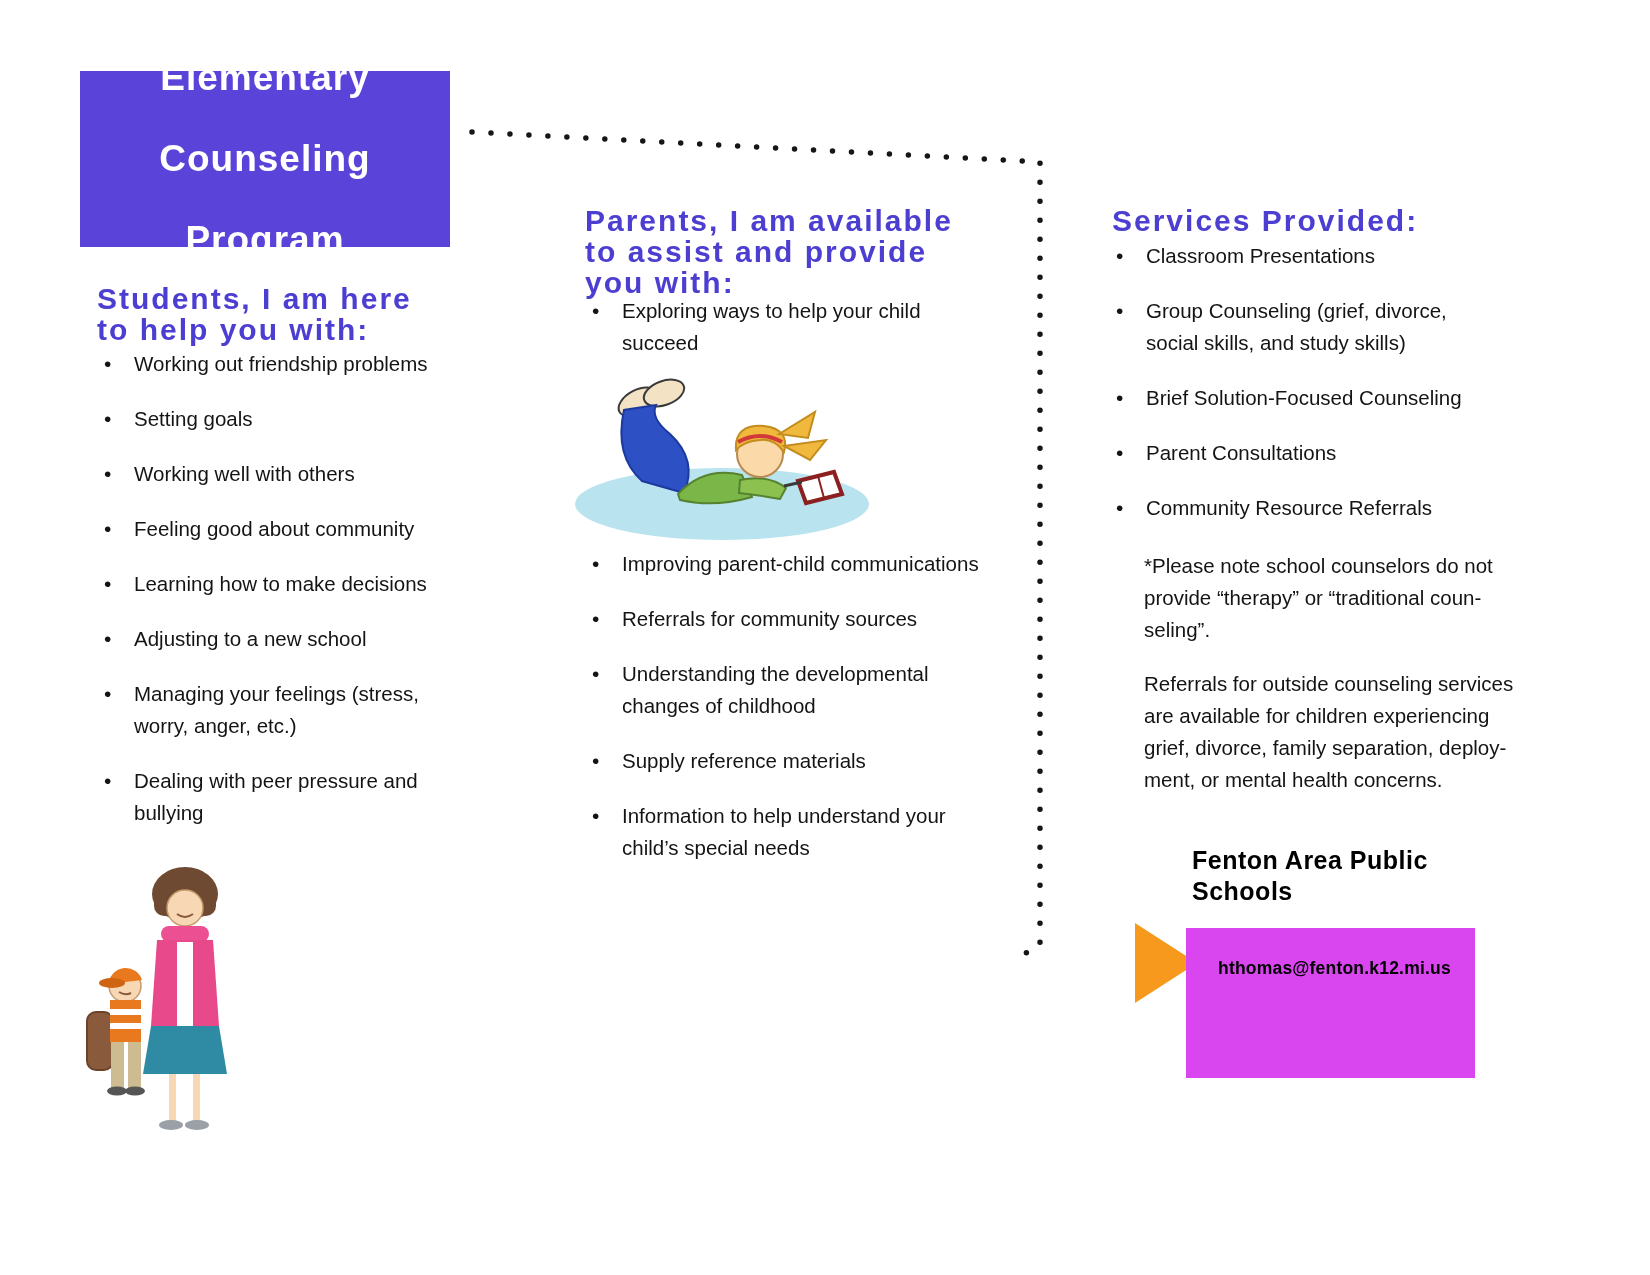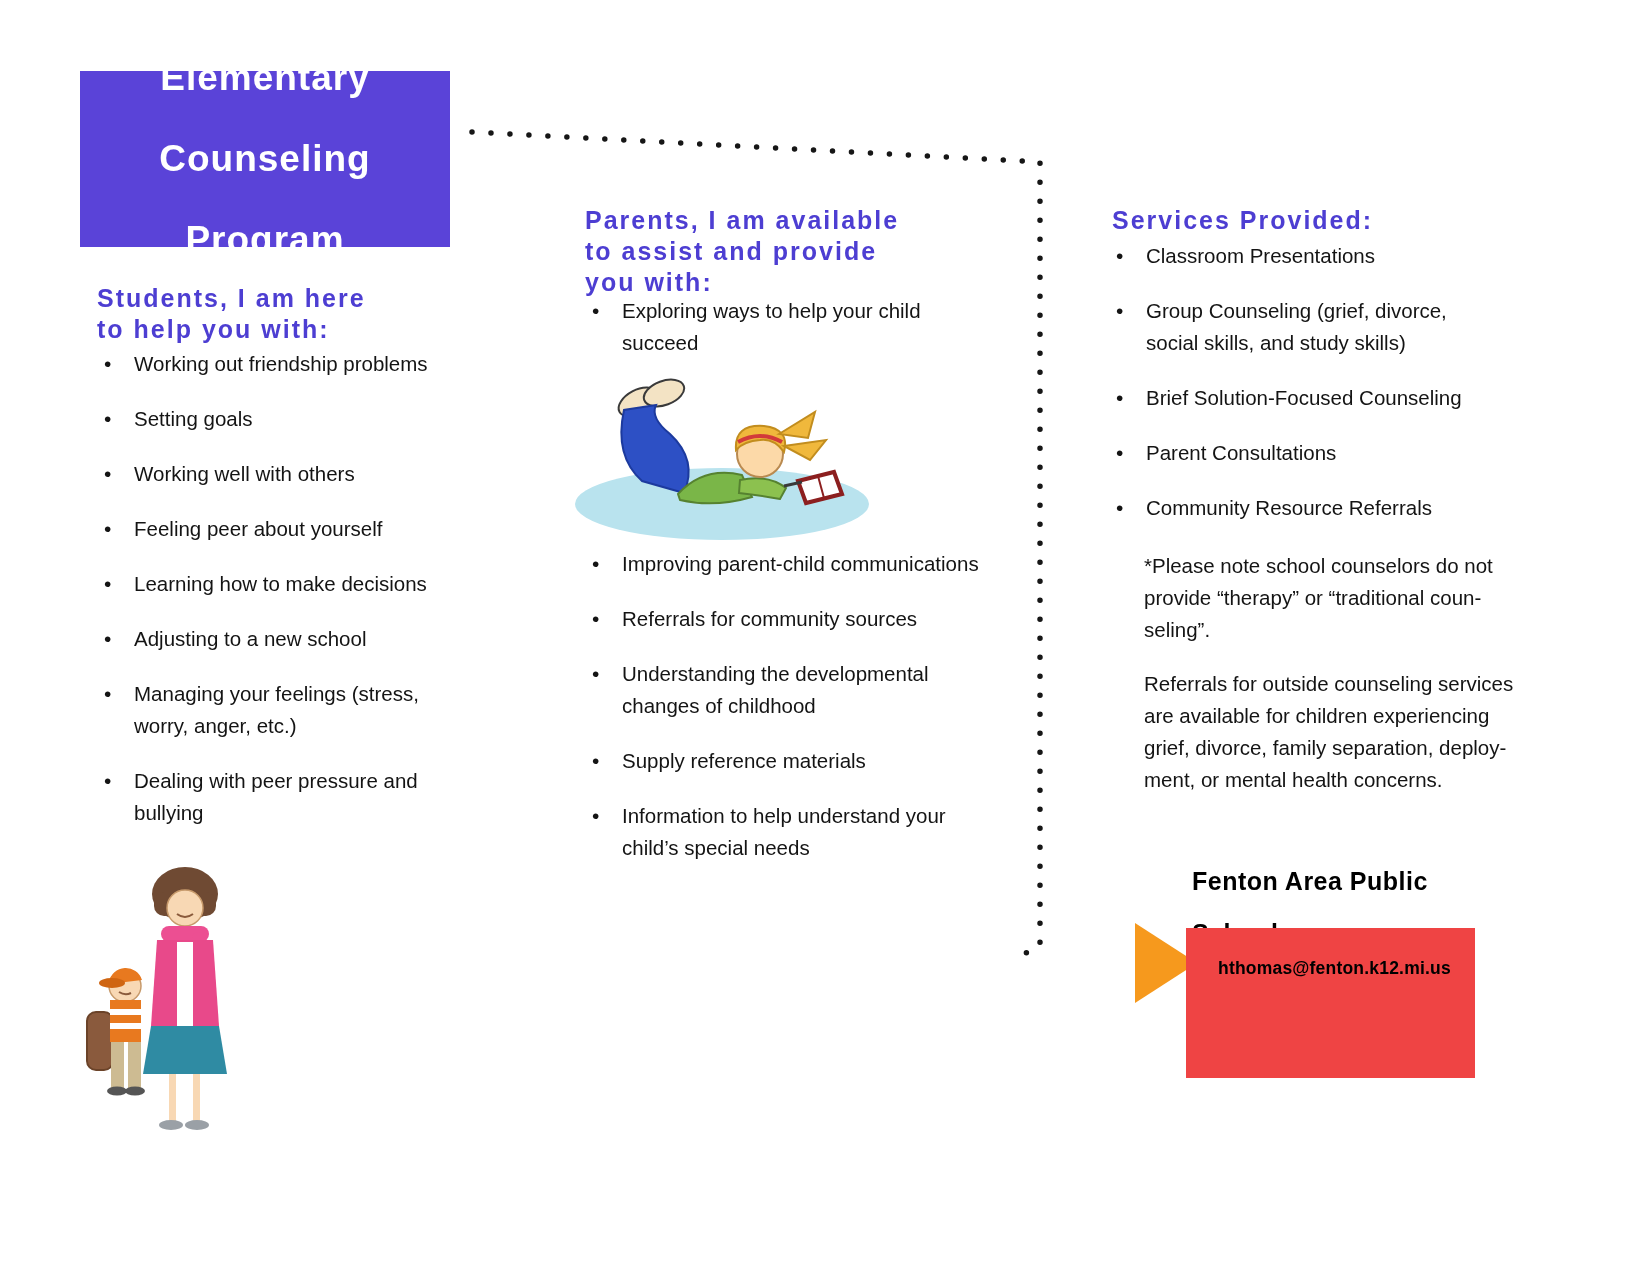--- a/index.html
+++ b/index.html
@@ -15,21 +15,21 @@
   
   .banner{
     position:absolute;left:80px;top:71px;width:370px;height:176px;
     background:#5a43d8;color:#ffffff;
     display:flex;flex-direction:column;justify-content:center;align-items:center;
     font-weight:bold;font-size:37px;line-height:50px;letter-spacing:1px;gap:31px;
   }
   
   .phead{
     position:absolute;color:#4d3ed2;font-weight:bold;
-    font-size:25px;line-height:31px;letter-spacing:2px;
+    font-size:30px;line-height:31px;letter-spacing:2px;
   }
   .phead-left{left:97px;top:283px;}
   .phead-mid{left:585px;top:205px;}
   .phead-right{left:1112px;top:205px;}
   
   .blist{position:absolute;list-style:none;margin:0;padding:0;font-size:20.5px;}
   .blist li{position:relative;padding-left:34px;margin-bottom:23px;line-height:32px;}
   .blist li::before{content:"\2022";position:absolute;left:4px;top:0;font-size:21px;}
   .list-left{left:100px;top:348px;width:364px;}
   .list-mid-top{left:588px;top:295px;width:400px;}
@@ -39,24 +39,24 @@
   .para{position:absolute;font-size:20.5px;margin-left:32px;}
   .para .pline{display:block;line-height:32px;}
   .para-note{left:1112px;top:550px;width:420px;}
   .para-ref{left:1112px;top:668px;width:430px;}
   
   .school{
     position:absolute;left:1192px;top:845px;
     font-weight:bold;font-size:25px;line-height:31px;color:#000;
     letter-spacing:0.5px;
   }
-  .school span{display:block;margin-top:21px;}
+  .school span{display:block;}
   .email-card{
     position:absolute;left:1186px;top:928px;width:289px;height:150px;
-    background:#ef4444;
+    background:#d946ef;
   }
   .email-card .email{
     display:block;padding:30px 0 0 32px;
     font-weight:bold;font-size:17.5px;color:#000;letter-spacing:0.2px;
   }
   .callout-arrow{
     position:absolute;left:1135px;top:923px;width:0;height:0;
     border-top:40px solid transparent;
     border-bottom:40px solid transparent;
     border-left:62px solid #f6991d;
@@ -83,21 +83,21 @@
   </div>
 
   <div class="phead phead-left">
     <span style="display:block">Students, I am here</span>
     <span style="display:block">to help you with:</span>
   </div>
   <ul class="blist list-left">
     <li>Working out friendship problems</li>
     <li>Setting goals</li>
     <li>Working well with others</li>
-    <li>Feeling peer about yourself</li>
+    <li>Feeling good about community</li>
     <li>Learning how to make decisions</li>
     <li>Adjusting to a new school</li>
     <li>Managing your feelings (stress, worry, anger, etc.)</li>
     <li>Dealing with peer pressure and bullying</li>
   </ul>
 
   <div class="phead phead-mid">
     <span style="display:block">Parents, I am available</span>
     <span style="display:block">to assist and provide</span>
     <span style="display:block">you with:</span>

